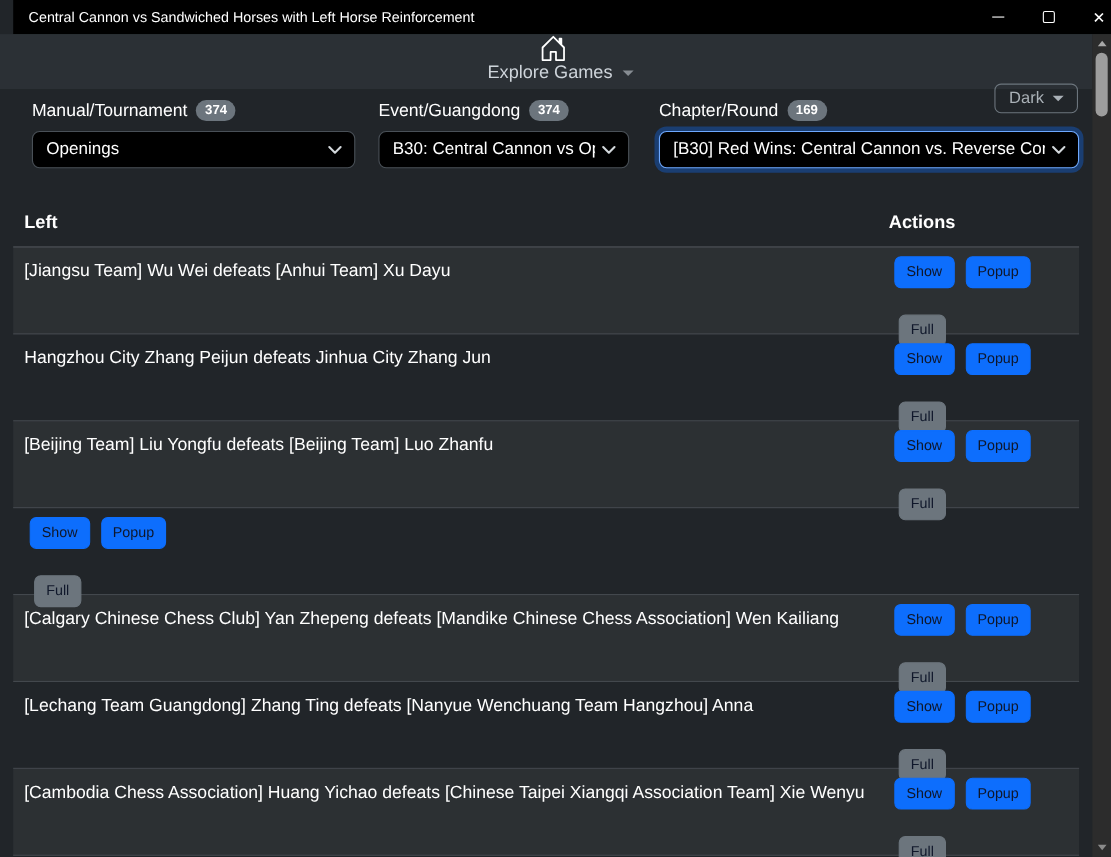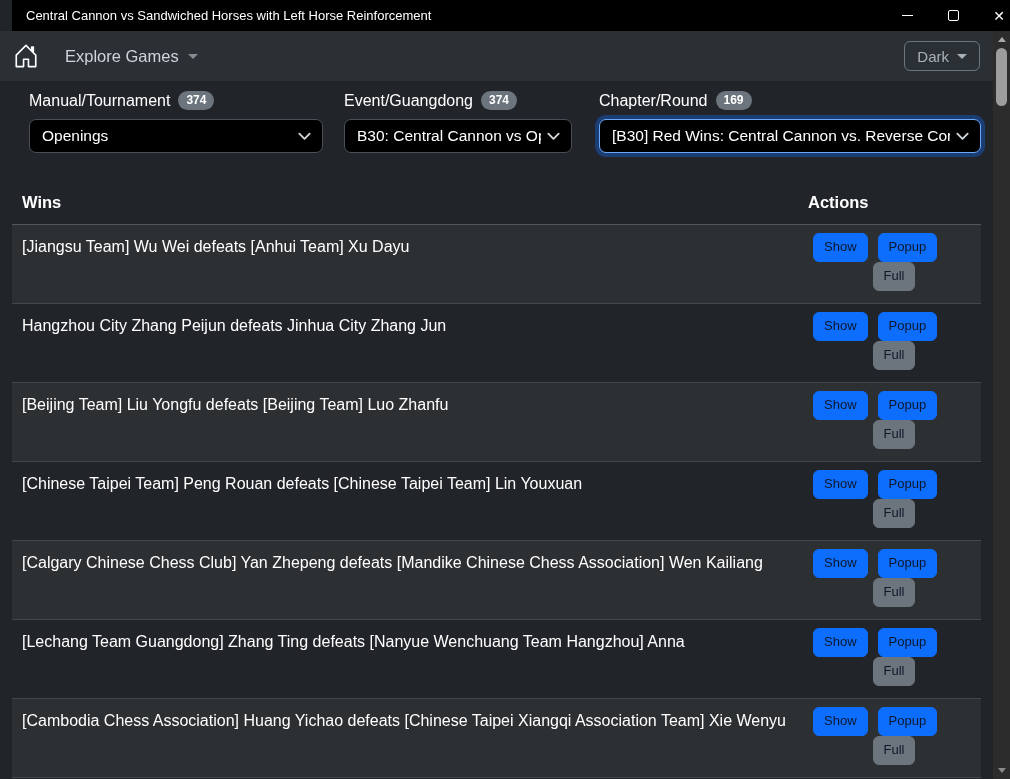--- a/index.html
+++ b/index.html
@@ -19,21 +19,21 @@
   }
   .titlebar-title { flex:1; font-size:13px; color:#fff; padding-left:14px; white-space:nowrap; }
   .win-btn { width:46px; height:31px; display:flex; align-items:center; justify-content:center; color:#fff; cursor:default; }
   .glyph-min { width:11px; height:1px; background:#fff; display:block; }
   .glyph-max { width:11px; height:11px; border:1px solid #fff; border-radius:2px; display:block; }
   .glyph-close { font-size:14px; line-height:1; color:#fff; }
 
   
   .navbar {
     position:absolute; top:31px; left:0; width:993px; height:50px;
-    background:#2b3035; display:flex; align-items:center;
+    background:#2b3035; display:flex; align-items:center;flex-direction:column;
   }
   .home-btn { margin-left:13px; display:flex; align-items:center; color:#fff; }
   .brand { margin-left:26px; display:flex; align-items:center; gap:9px; color:#ced4da; font-size:16.5px; cursor:pointer; }
   .caret { width:0; height:0; border-left:5px solid transparent; border-right:5px solid transparent; border-top:5px solid #868c92; display:inline-block; }
   .theme-btn {
     margin-left:auto; margin-right:13px;
     background:transparent; border:1px solid #6c757d; border-radius:6px;
     color:#aab1b7; font-size:15px; font-family:inherit;
     padding:4px 12px; height:30px; display:flex; align-items:center; gap:8px; cursor:pointer;
   }
@@ -74,21 +74,21 @@
   .table { margin:32px 12px 0 12px; }
   .thead { display:flex; padding:8px 10px 12px 10px; border-bottom:1px solid #52575c; }
   .thead .col-name { flex:1; font-weight:bold; font-size:16.5px; }
   .thead .col-actions { width:163px; font-weight:bold; font-size:16.5px; }
 
   .trow { display:flex; height:79px; padding:8px 10px; border-bottom:1px solid #43484d; }
   .trow.odd { background:rgba(255,255,255,0.05); }
   .row-name { flex:1; font-size:16px; padding-top:5px; color:#fff; }
   .row-actions { width:163px; padding-left:5px; }
   .btn-row { display:flex; gap:10px; }
-  .btn-row.second { margin-top:0; padding-left:4px;justify-content:center; }
+  .btn-row.second { margin-top:24px; padding-left:4px; }
   .btn {
     font-family:inherit; font-size:13px; color:#0f172a;
     padding:4px 10px; border-radius:6px; border:1px solid transparent;
     line-height:1.45; cursor:pointer;
   }
   .btn-primary { background:#0d6efd; border-color:#0d6efd; }
   .btn-secondary { background:#6c757d; border-color:#6c757d; }
 </style>
 </head>
 <body>
@@ -178,21 +178,21 @@
           <svg width="15" height="15" viewBox="0 0 16 16">
               <path d="M2.5 5.5l5.5 5.5 5.5-5.5" fill="none" stroke="#d3d8dc" stroke-width="2" stroke-linecap="round" stroke-linejoin="round"></path>
             </svg>
         </span>
       </div>
     </div>
   </div>
 
   <div class="table">
     <div class="thead">
-      <div class="col-name">Wins</div>
+      <div class="col-name">Left</div>
       <div class="col-actions">Actions</div>
     </div>
 
     <div class="trow odd">
       <div class="row-name">[Jiangsu Team] Wu Wei defeats [Anhui Team] Xu Dayu</div>
       <div class="row-actions">
         <div class="btn-row">
           <button class="btn btn-primary">Show</button>
           <button class="btn btn-primary">Popup</button>
         </div>
@@ -222,21 +222,20 @@
           <button class="btn btn-primary">Show</button>
           <button class="btn btn-primary">Popup</button>
         </div>
         <div class="btn-row second">
           <button class="btn btn-secondary">Full</button>
         </div>
       </div>
     </div>
 
     <div class="trow">
-      <div class="row-name">[Chinese Taipei Team] Peng Rouan defeats [Chinese Taipei Team] Lin Youxuan</div>
       <div class="row-actions">
         <div class="btn-row">
           <button class="btn btn-primary">Show</button>
           <button class="btn btn-primary">Popup</button>
         </div>
         <div class="btn-row second">
           <button class="btn btn-secondary">Full</button>
         </div>
       </div>
     </div>

